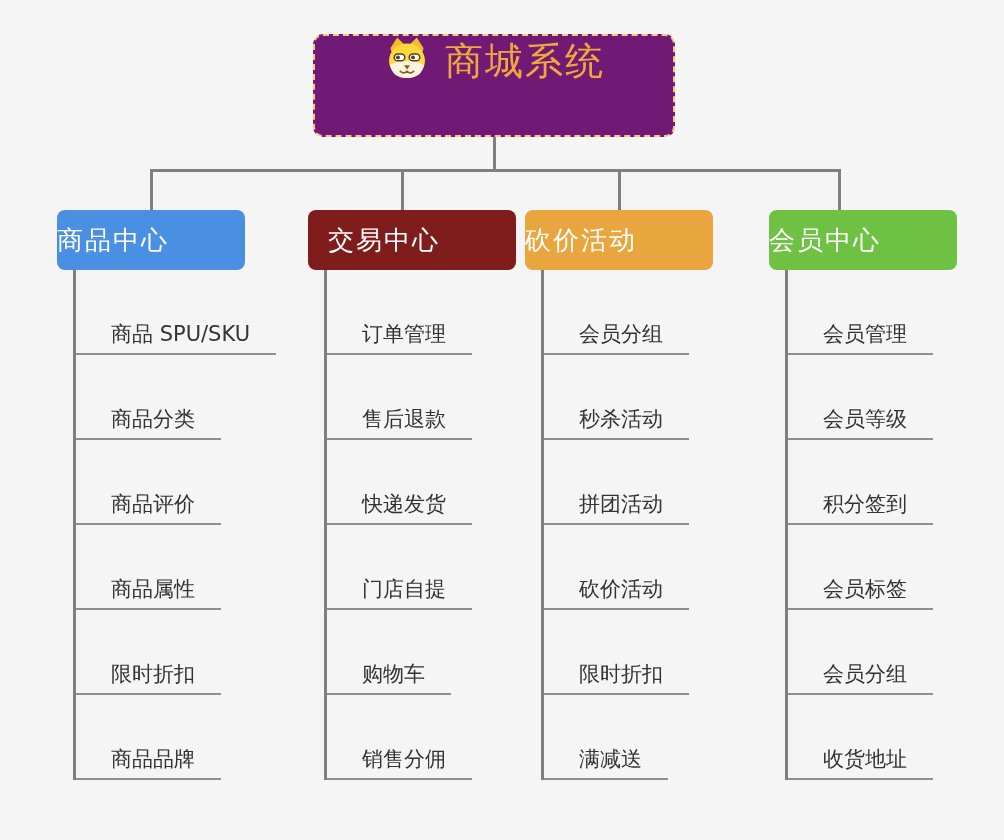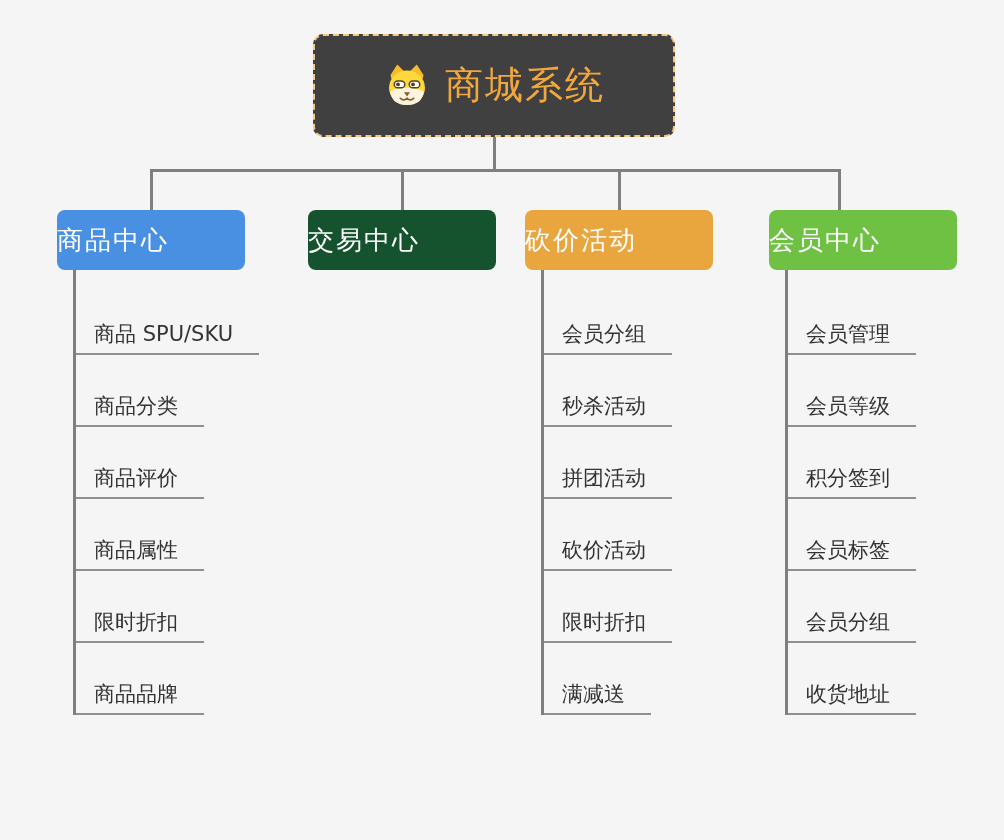--- a/index.html
+++ b/index.html
@@ -25,25 +25,24 @@
   .connector.h { height: 3px; }
 
   
   .root-node {
     position: absolute;
     left: 313px;
     top: 34px;
     width: 362px;
     height: 103px;
     box-sizing: border-box;
-    background: #404040;
+    background: #701a75;
     border: 2px dashed #f6c77e;
     border-radius: 10px;
     display: flex;
-    align-items: center;
     justify-content: center;
     gap: 14px;
     cursor: pointer;
   }
   .root-title {
     font-size: 38px;
     letter-spacing: 2px;
     color: #f2a73d;
     white-space: nowrap;
   }
@@ -69,31 +68,31 @@
     font-size: 26px;
     letter-spacing: 2px;
     white-space: nowrap;
   }
   .children {
     margin-left: 16px;
     border-left: 3px solid #7f7f7f;
     width: max-content;
   }
   .leaf {
-    height: 72px;
+    height: 85px;
     display: flex;
     align-items: flex-end;
   }
   .leaf:first-child { height: 85px; }
   .leaf-label {
     display: inline-block;
     font-size: 21px;
     line-height: 1.15;
     color: #333333;
-    padding: 0 26px 7px 18px;
+    padding: 0 26px 7px 35px;
     border-bottom: 2px solid #8f8f8f;
     white-space: nowrap;
     cursor: pointer;
   }
 
   .b1 { left: 57px; }
   .b2 { left: 308px; }
   .b3 { left: 525px; }
   .b4 { left: 769px; }
 </style>
@@ -145,22 +144,42 @@
       <div class="leaf">
           <span class="leaf-label">限时折扣</span>
         </div>
       <div class="leaf">
           <span class="leaf-label">商品品牌</span>
         </div>
     </div>
   </div>
 
   <div class="branch b2">
-    <div class="branch-node" style="background: #14532d;">
+    <div class="branch-node" style="background: #7f1d1d; padding-left: 20px;">
       <span class="branch-label">交易中心</span>
+    </div>
+    <div class="children">
+      <div class="leaf">
+          <span class="leaf-label">订单管理</span>
+        </div>
+      <div class="leaf">
+          <span class="leaf-label">售后退款</span>
+        </div>
+      <div class="leaf">
+          <span class="leaf-label">快递发货</span>
+        </div>
+      <div class="leaf">
+          <span class="leaf-label">门店自提</span>
+        </div>
+      <div class="leaf">
+          <span class="leaf-label">购物车</span>
+        </div>
+      <div class="leaf">
+          <span class="leaf-label">销售分佣</span>
+        </div>
     </div>
   </div>
 
   <div class="branch b3">
     <div class="branch-node" style="background: rgb(234, 166, 62);">
       <span class="branch-label">砍价活动</span>
     </div>
     <div class="children">
       <div class="leaf">
           <span class="leaf-label">会员分组</span>

